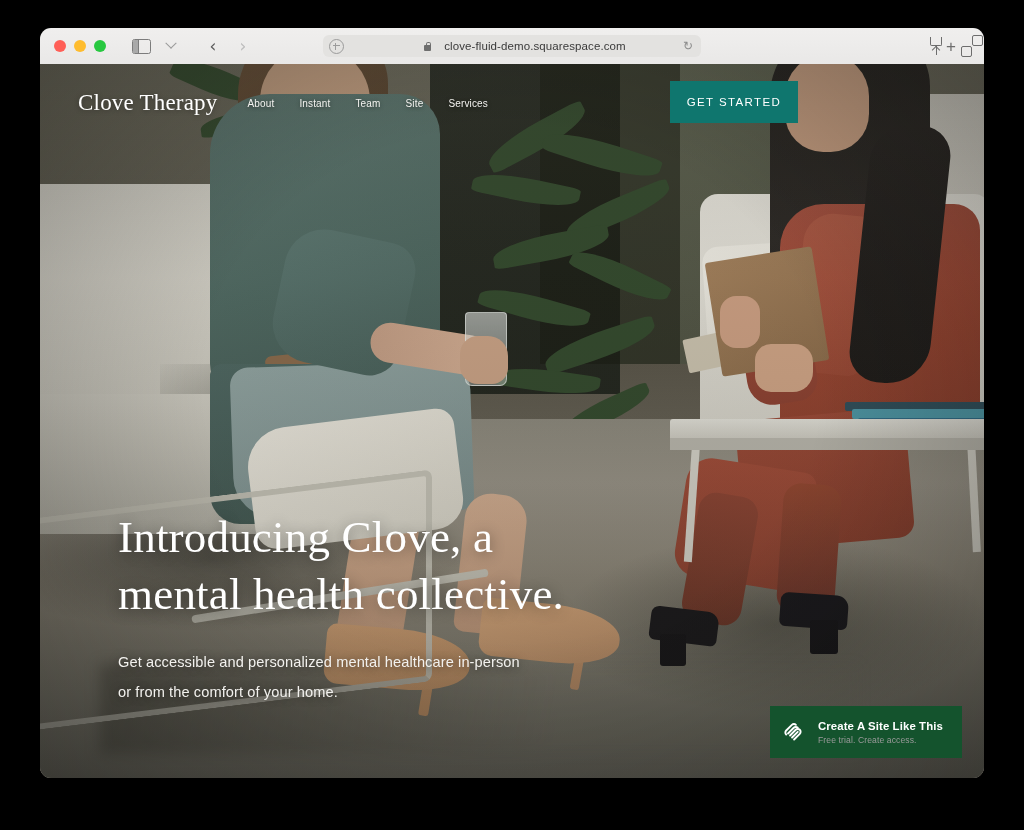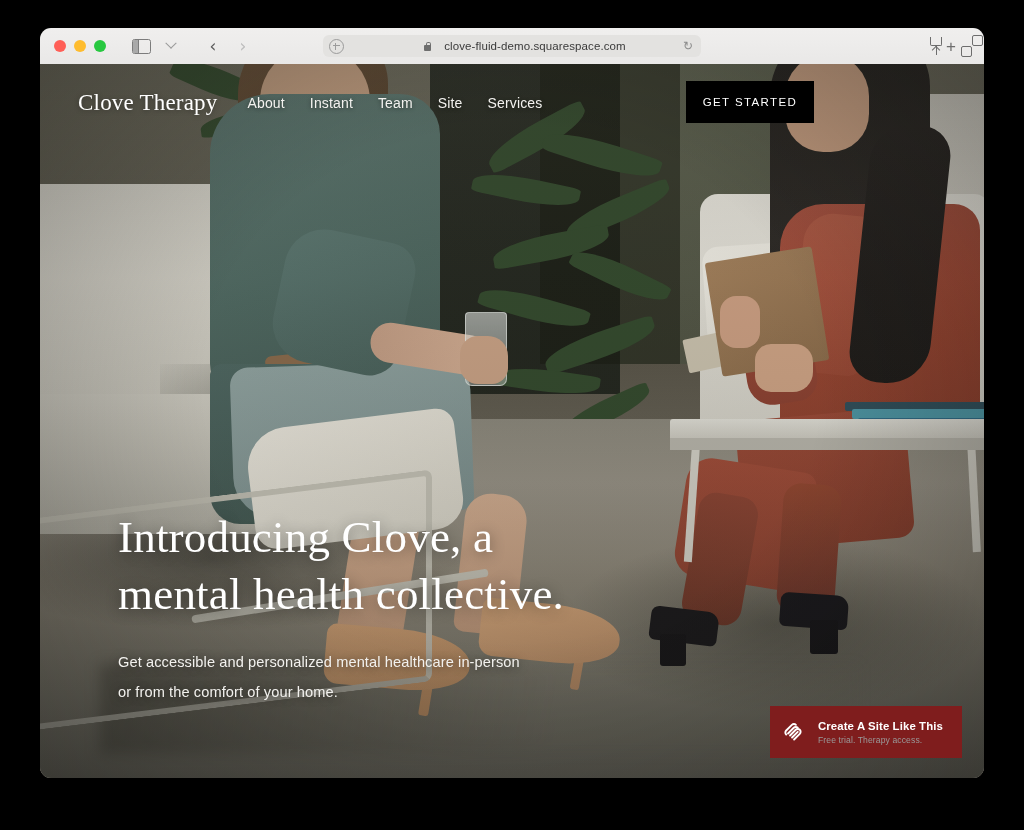--- a/index.html
+++ b/index.html
@@ -162,46 +162,46 @@
 
   
   .site-header{position:absolute;left:0;top:0;width:800px;height:78px;display:flex;align-items:center;}
   .logo{
     margin-left:38px;color:#fff;font-size:23px;
     font-family:"Liberation Serif", serif;letter-spacing:.2px;
     text-shadow:0 1px 5px rgba(0,0,0,.35);
   }
   .nav{display:flex;gap:25px;margin-left:30px;}
   .nav a{
-    color:#f3f2ef;font-size:14px;text-decoration:none;letter-spacing:.15px;
+    color:#f3f2ef;font-size:10px;text-decoration:none;letter-spacing:.15px;
     text-shadow:0 1px 4px rgba(0,0,0,.45);
   }
   .cta{
-    position:absolute;right:26px;top:17px;width:128px;height:42px;
-    background:#000000;display:flex;align-items:center;justify-content:center;
+    position:absolute;right:42px;top:17px;width:128px;height:42px;
+    background:#0f766e;display:flex;align-items:center;justify-content:center;
     color:#fff;font-size:11.5px;letter-spacing:1.4px;
   }
 
   
   .hero{position:absolute;left:38px;bottom:70px;width:470px;margin-left:40px;}
   .hero h1{
     margin:0;color:#fff;font-family:"Liberation Serif", serif;
     font-size:45px;line-height:1.26;font-weight:400;letter-spacing:.2px;
     text-shadow:0 2px 14px rgba(0,0,0,.45);
   }
   .hero p{
     margin:26px 0 0;color:#f2f1ee;font-size:14.6px;line-height:2.05;
     letter-spacing:.1px;max-width:405px;
     text-shadow:0 1px 8px rgba(0,0,0,.5);
   }
 
   
   .ss-badge{
     position:absolute;right:22px;bottom:20px;width:178px;height:52px;
-    background:#7f1d1d;display:flex;align-items:center;padding-left:14px;gap:12px;
+    background:#14532d;display:flex;align-items:center;padding-left:14px;gap:12px;
   }
   .ss-logo{width:22px;height:22px;}
   .ss-t1{color:#fff;font-size:11.4px;font-weight:bold;letter-spacing:.1px;}
   .ss-t2{color:#9a9a9a;font-size:8.6px;margin-top:3px;letter-spacing:.1px;}
 </style>
 </head>
 <body>
 
 <div class="stage">
   <div class="window">
@@ -381,19 +381,19 @@
         <svg class="ss-logo" viewBox="0 0 24 24">
           <g fill="none" stroke="#ffffff" stroke-width="2.1" stroke-linecap="round">
             <path d="M4.4 13.6 L10.6 7.4 a3.1 3.1 0 0 1 4.4 0"></path>
             <path d="M6.6 15.8 L12.8 9.6 a3.1 3.1 0 0 1 4.4 0 a3.1 3.1 0 0 1 0 4.4 L11 20.2"></path>
             <path d="M8.8 18 L15 11.8"></path>
             <path d="M13 4.2 a3.1 3.1 0 0 0-4.4 0 L2.4 10.4 a3.1 3.1 0 0 0 0 4.4"></path>
           </g>
         </svg>
         <div>
           <div class="ss-t1">Create A Site Like This</div>
-          <div class="ss-t2">Free trial. Therapy access.</div>
+          <div class="ss-t2">Free trial. Create access.</div>
         </div>
       </div>
 
     </div>
   </div>
 </div>
 
 </body></html>

